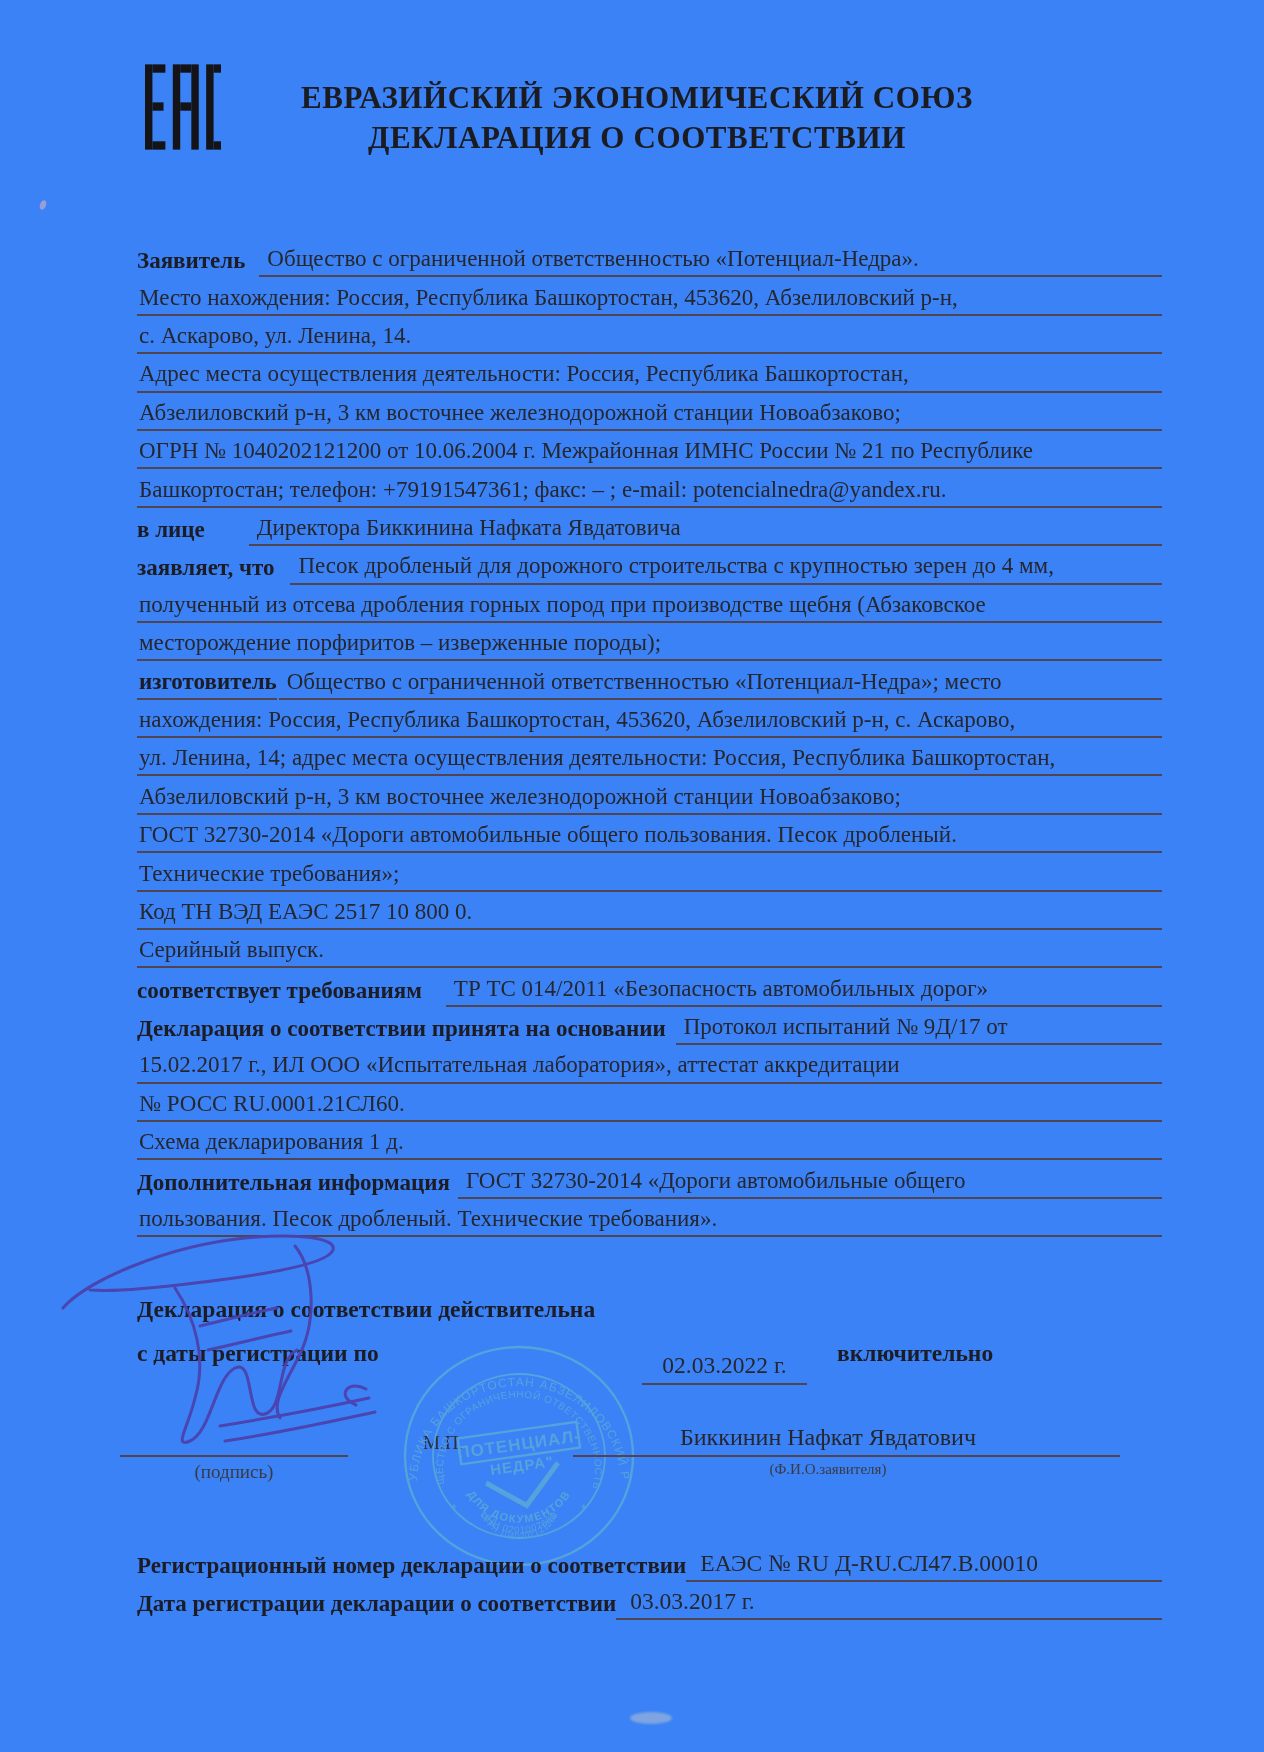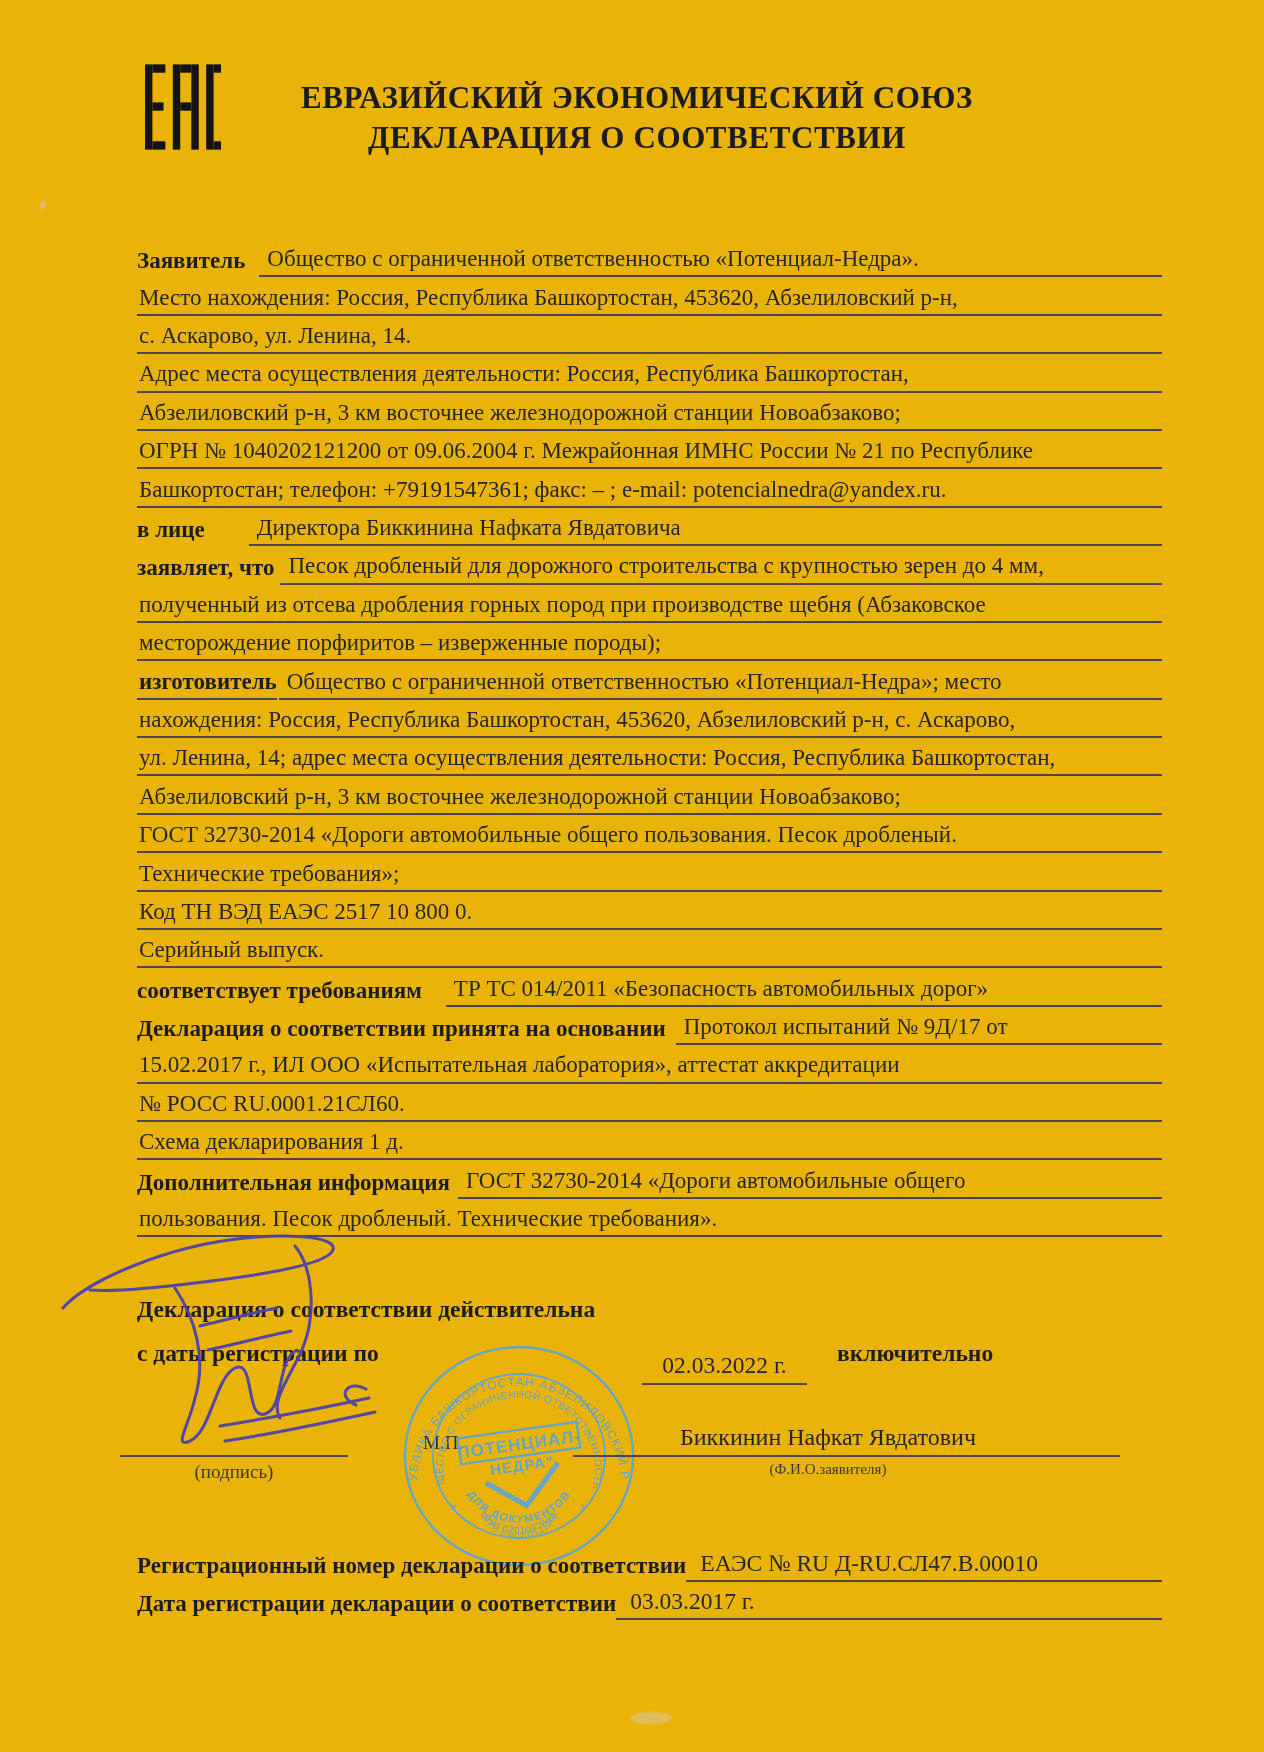--- a/index.html
+++ b/index.html
@@ -7,21 +7,21 @@
     --ink-bold:#1c1c24;
     --underline:#4f4450;
     --stamp-blue:#58a5da;
     --sig-ink:#4b42ad;
   }
   html,body{margin:0;padding:0;}
   body{background:#e9e9e9;}
   .page{
     position:relative;
     width:1264px;height:1752px;
-    background:#eab308;
+    background:#3b82f6;
     margin:0 auto;
     overflow:hidden;
     font-family:"Liberation Serif","DejaVu Serif",serif;
     color:var(--ink);
   }
   
   .eac-logo{position:absolute;left:145px;top:62px;width:76px;height:90px;}
   .doc-title{
     position:absolute;left:214px;top:78px;width:846px;
     text-align:center;font-weight:bold;color:#1b1b22;
@@ -103,32 +103,32 @@
       <div class="doc-line">
         <span class="u grow">с. Аскарово, ул. Ленина, 14.</span>
       </div>
       <div class="doc-line">
         <span class="u grow">Адрес места осуществления деятельности: Россия, Республика Башкортостан,</span>
       </div>
       <div class="doc-line">
         <span class="u grow">Абзелиловский р-н, 3 км восточнее железнодорожной станции Новоабзаково;</span>
       </div>
       <div class="doc-line">
-        <span class="u grow">ОГРН № 1040202121200 от 09.06.2004 г. Межрайонная ИМНС России № 21 по Республике</span>
+        <span class="u grow">ОГРН № 1040202121200 от 10.06.2004 г. Межрайонная ИМНС России № 21 по Республике</span>
       </div>
       <div class="doc-line">
         <span class="u grow">Башкортостан; телефон: +79191547361; факс: – ; e-mail: potencialnedra@yandex.ru.</span>
       </div>
       <div class="doc-line">
         <span class="bold">в лице</span>
         <span class="u grow" style="margin-left: 44px; padding-left: 8px;">Директора Биккинина Нафката Явдатовича</span>
       </div>
       <div class="doc-line">
         <span class="bold">заявляет, что</span>
-        <span class="u grow" style="margin-left: 6px; padding-left: 8px;">Песок дробленый для дорожного строительства с крупностью зерен до 4 мм,</span>
+        <span class="u grow" style="margin-left: 16px; padding-left: 8px;">Песок дробленый для дорожного строительства с крупностью зерен до 4 мм,</span>
       </div>
       <div class="doc-line">
         <span class="u grow">полученный из отсева дробления горных пород при производстве щебня (Абзаковское</span>
       </div>
       <div class="doc-line">
         <span class="u grow">месторождение порфиритов – изверженные породы);</span>
       </div>
       <div class="doc-line">
         <span class="bold u">изготовитель</span>
         <span class="u grow" style="margin-left: 2px; padding-left: 8px;">Общество с ограниченной ответственностью «Потенциал-Недра»; место</span>

